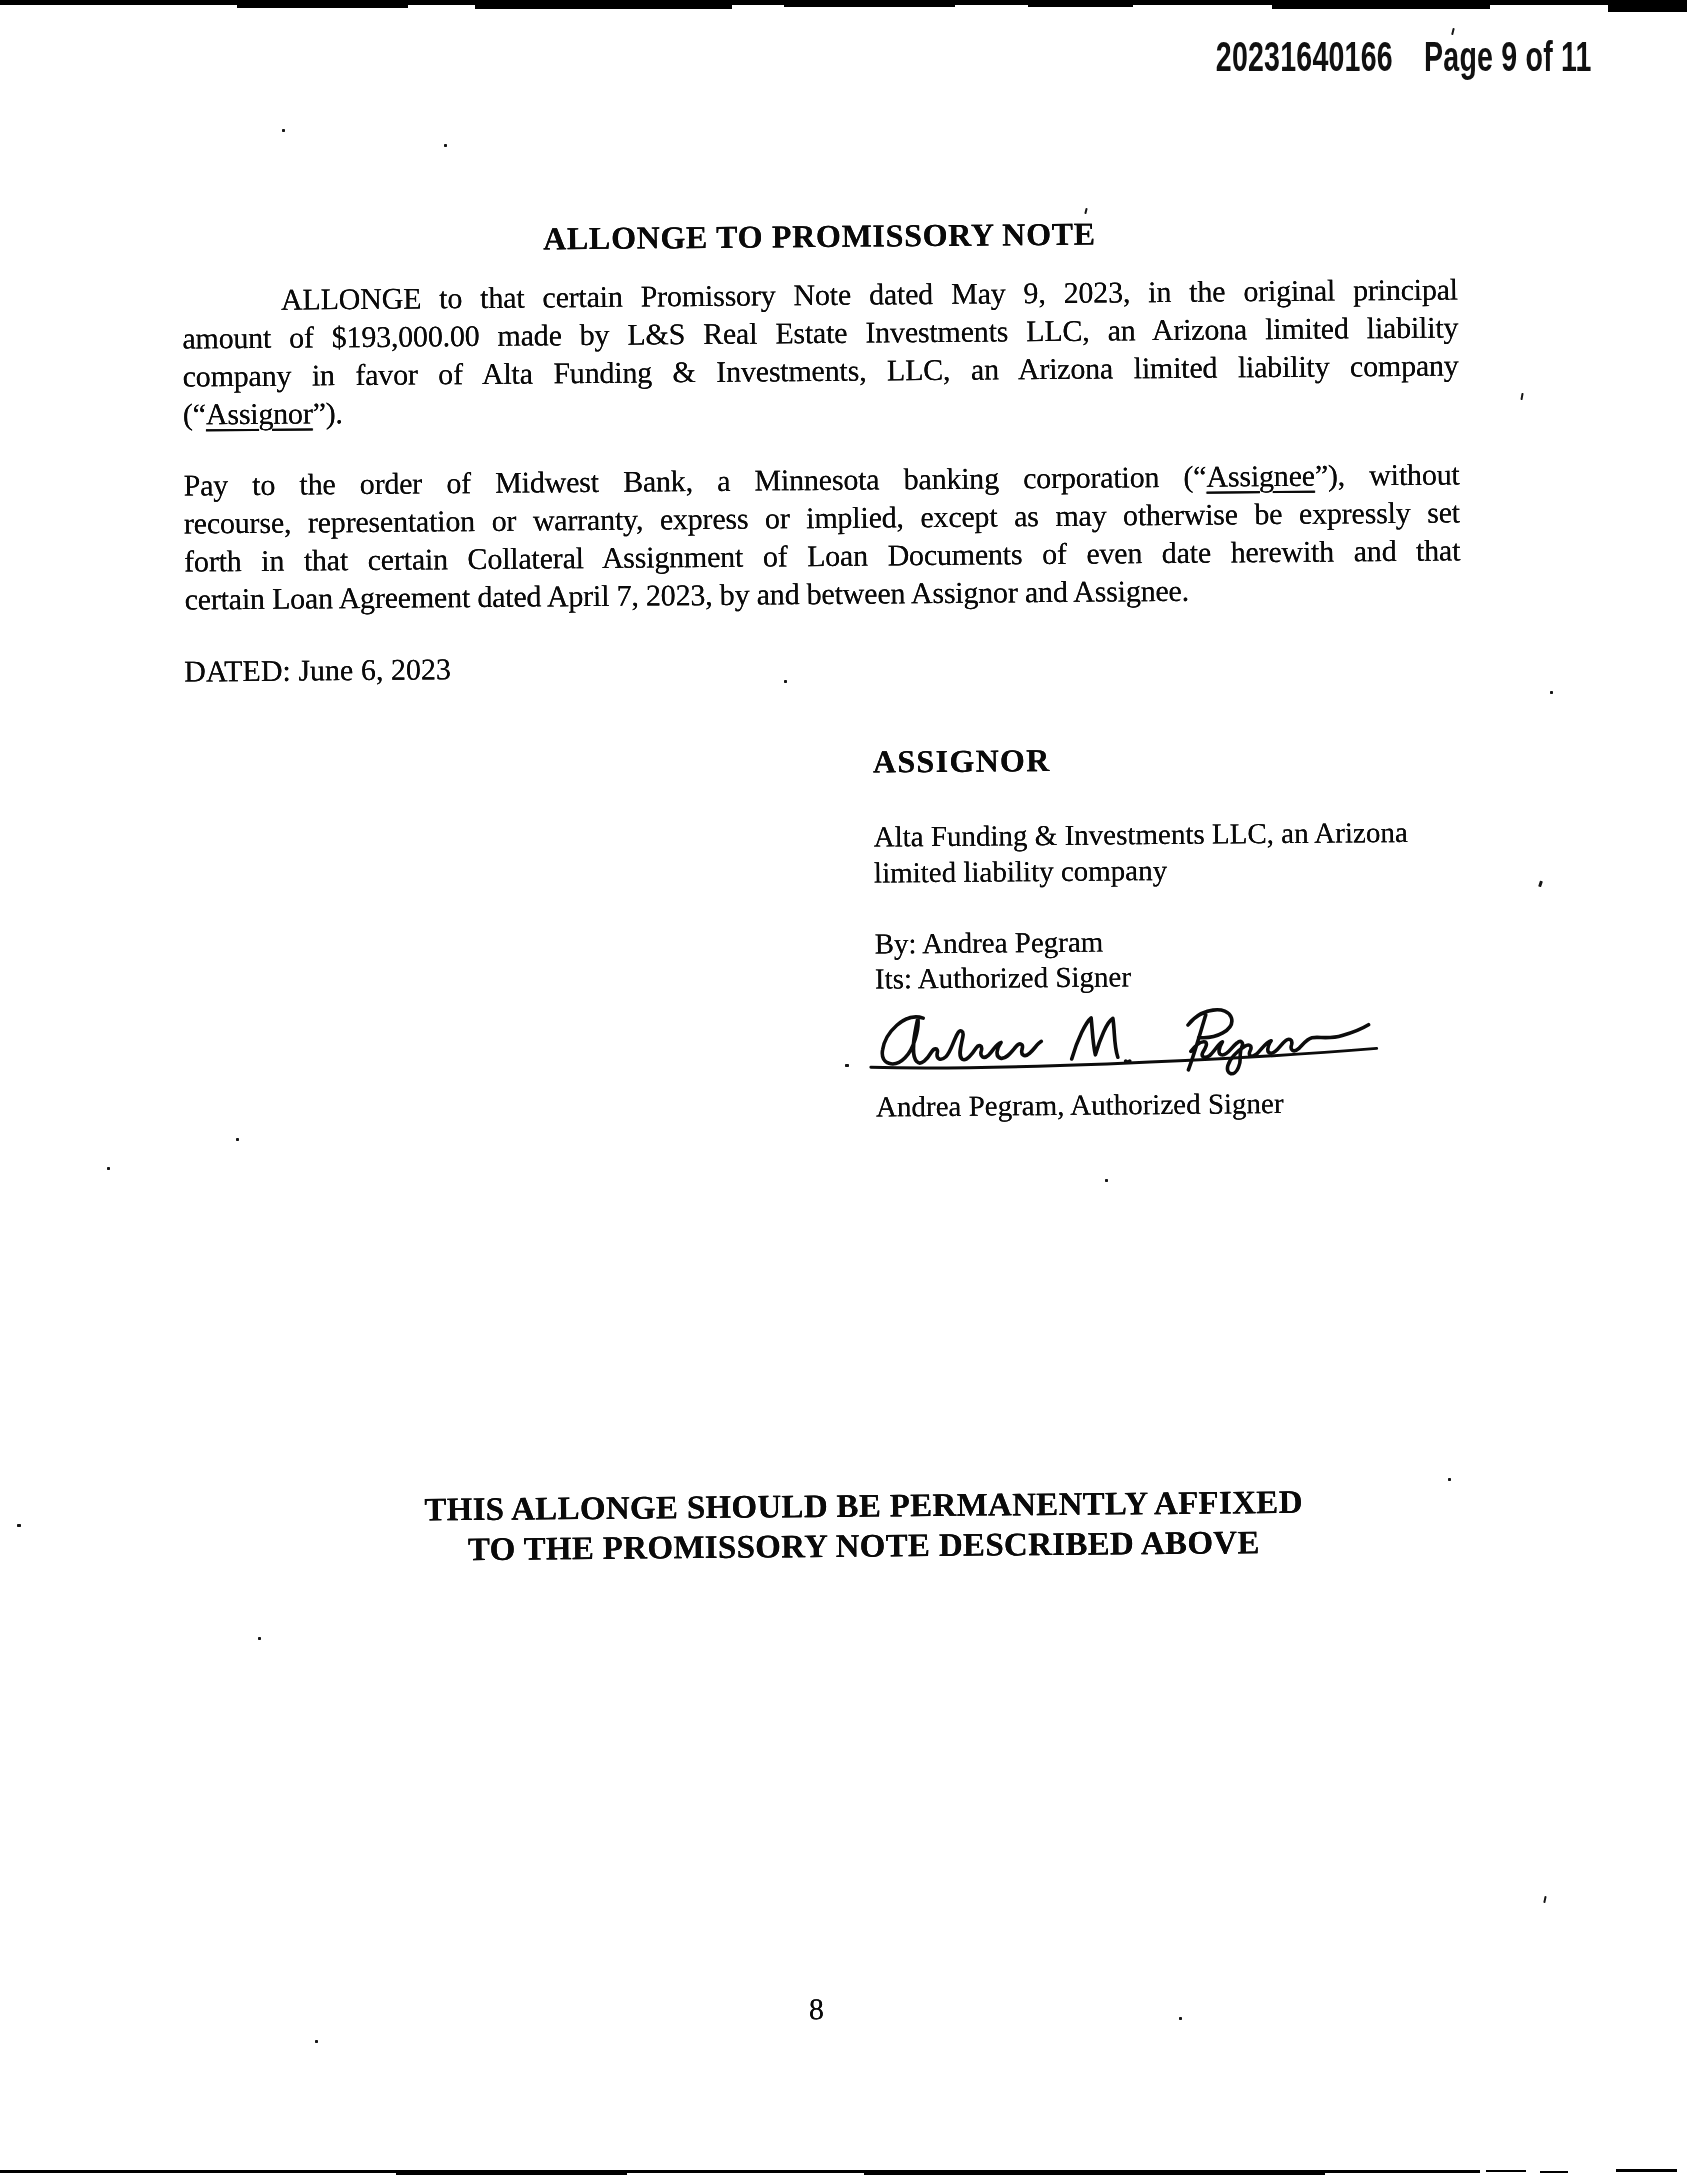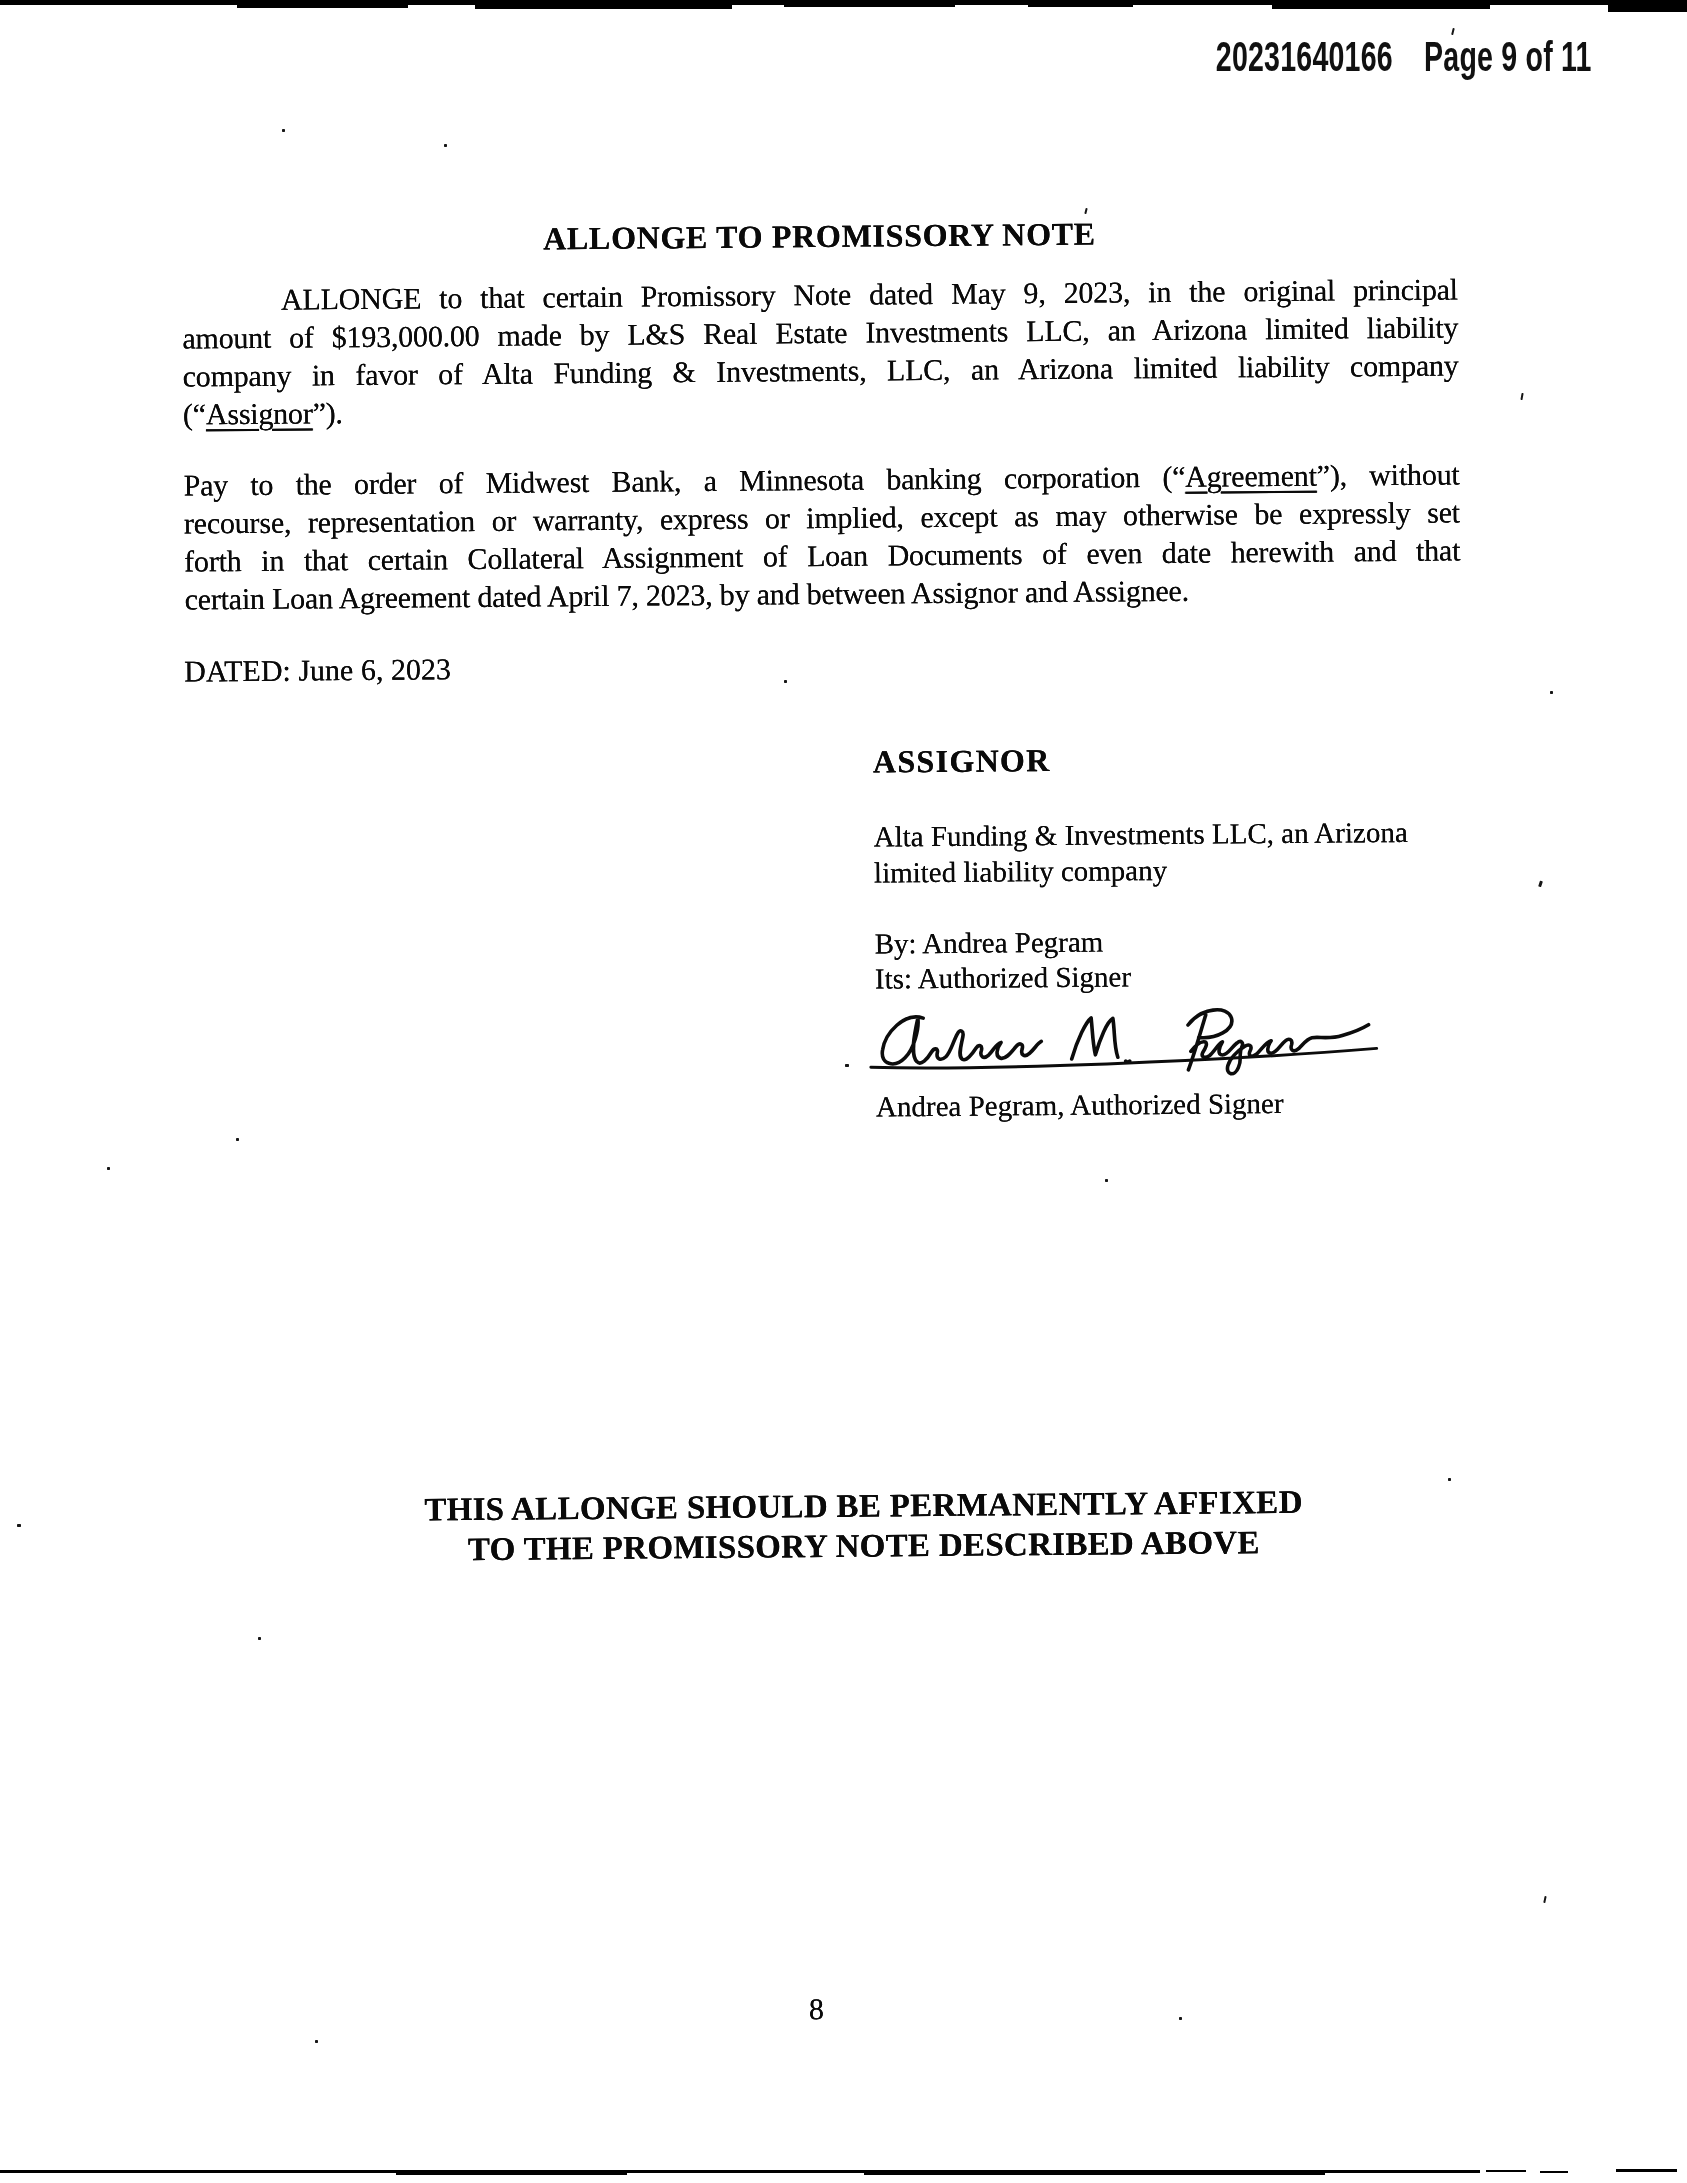--- a/index.html
+++ b/index.html
@@ -73,21 +73,21 @@
     <div class="abs doc-title">ALLONGE TO PROMISSORY NOTE</div>
 
     <div class="abs para p1 indent-first">
         <div class="doc-line"><span>ALLONGE to that certain Promissory Note dated May 9, 2023, in the original principal</span></div>
         <div class="doc-line"><span>amount of $193,000.00 made by L&amp;S Real Estate Investments LLC, an Arizona limited liability</span></div>
         <div class="doc-line"><span>company in favor of Alta Funding &amp; Investments, LLC, an Arizona limited liability company</span></div>
         <div class="doc-line"><span>(“</span><span class="uterm">Assignor</span><span>”).</span></div>
       </div>
 
     <div class="abs para p2">
-        <div class="doc-line"><span>Pay to the order of Midwest Bank, a Minnesota banking corporation (“</span><span class="uterm">Agreement</span><span>”), without</span></div>
+        <div class="doc-line"><span>Pay to the order of Midwest Bank, a Minnesota banking corporation (“</span><span class="uterm">Assignee</span><span>”), without</span></div>
         <div class="doc-line"><span>recourse, representation or warranty, express or implied, except as may otherwise be expressly set</span></div>
         <div class="doc-line"><span>forth in that certain Collateral Assignment of Loan Documents of even date herewith and that</span></div>
         <div class="doc-line"><span>certain Loan Agreement dated April 7, 2023, by and between Assignor and Assignee.</span></div>
       </div>
 
     <div class="abs dated">DATED: June 6, 2023</div>
 
     <div class="abs sig-col assignor-h">ASSIGNOR</div>
 
     <div class="abs sig-col company">Alta Funding &amp; Investments LLC, an Arizona limited liability company</div>

